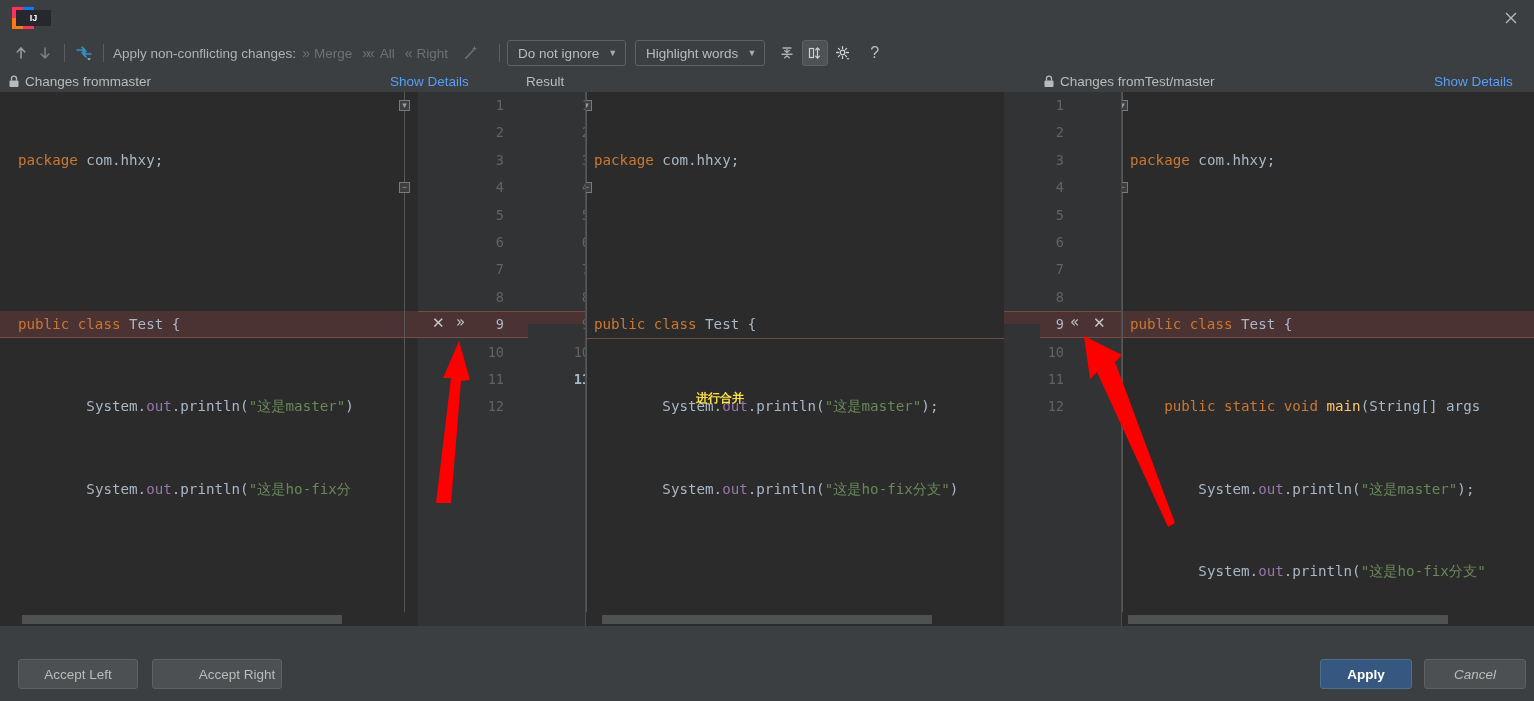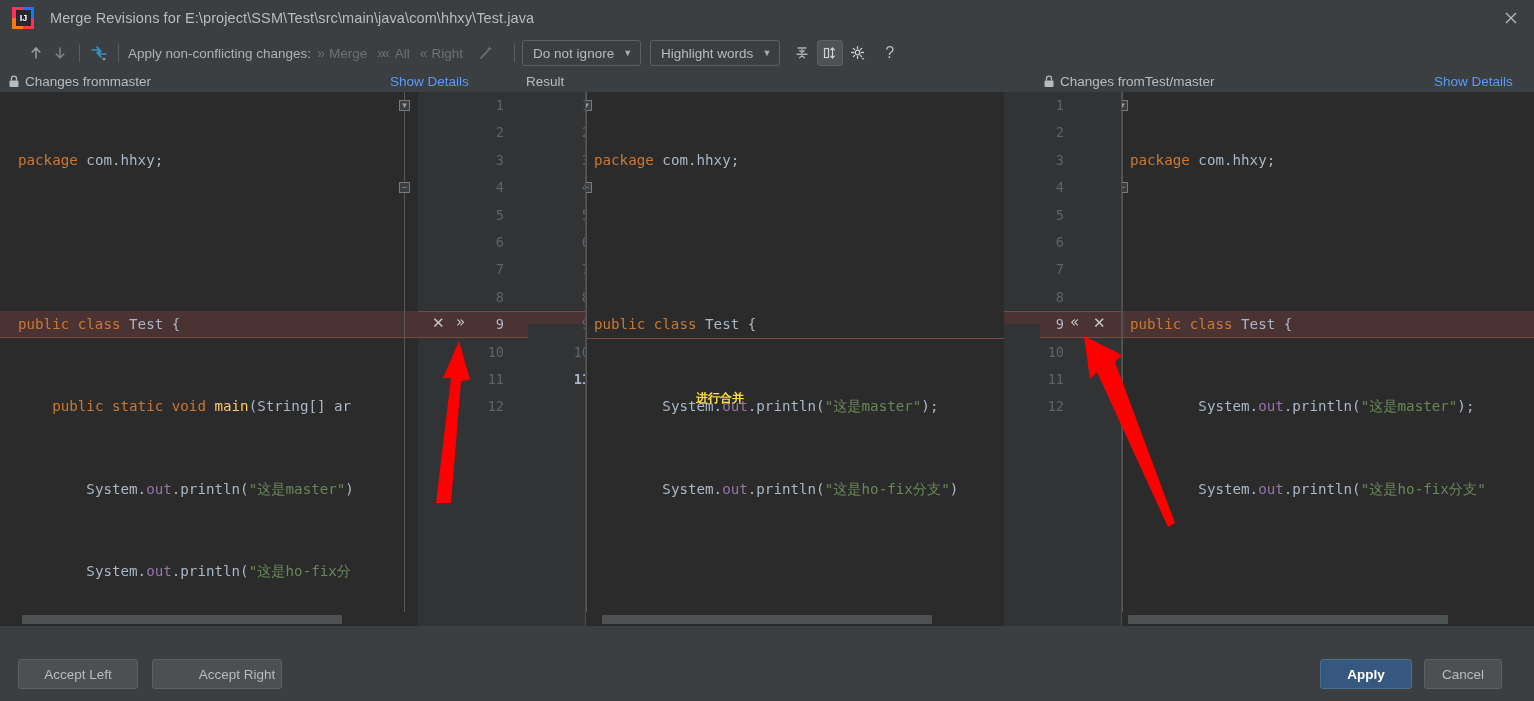--- a/index.html
+++ b/index.html
@@ -16,37 +16,37 @@
     position: absolute; left: 0; top: 0; width: 1534px; height: 36px;
     background: #3c3f41; display: flex; align-items: center;
   }
   .app-logo { width: 22px; height: 22px; margin-left: 12px; position: relative; flex: none; }
   .app-logo .q1, .app-logo .q2, .app-logo .q3, .app-logo .q4 { position: absolute; width: 11px; height: 11px; }
   .app-logo .q1 { left: 0; top: 0; background: #fe315d; }
   .app-logo .q2 { left: 11px; top: 0; background: #087cfa; }
   .app-logo .q3 { left: 0; top: 11px; background: #f97a12; }
   .app-logo .q4 { left: 11px; top: 11px; background: #fe315d; }
   .app-logo .inner {
-    position: absolute; left: 4px; top: 3px; width: 15px; height: 16px; background: #27282e;
+    position: absolute; left: 4px; top: 3px; width: 35px; height: 16px; background: #27282e;
     color: #fff; font-size: 9px; font-weight: bold; line-height: 16px; text-align: center;
     font-family: "Liberation Sans", sans-serif;
   }
   .title-text {
     margin-left: 16px; color: #bbbbbb; font-size: 14.5px; letter-spacing: 0.1px;
   }
   .win-close {
     position: absolute; right: 0; top: 0; width: 46px; height: 36px;
     display: flex; align-items: center; justify-content: center; cursor: pointer;
   }
   .win-close svg { display: block; }
 
   
   .toolbar {
     position: absolute; left: 0; top: 36px; width: 1534px; height: 34px;
-    display: flex; align-items: center; padding-left: 24px; color: #bbbbbb; font-size: 13.5px;
+    display: flex; align-items: center; padding-left: 9px; color: #bbbbbb; font-size: 13.5px;
   }
   .tb-icon {
     width: 24px; height: 24px; display: flex; align-items: center; justify-content: center;
     cursor: pointer; flex: none;
   }
   .tb-sep { width: 1px; height: 18px; background: #5a5d5f; margin: 0 7px; flex: none; }
   .tb-label { color: #b0b0b0; margin: 0 6px 0 2px; white-space: nowrap; }
   .apply-link {
     color: #6d7174; display: inline-flex; align-items: center; gap: 4px;
     margin-right: 10px; white-space: nowrap; cursor: default;
@@ -169,21 +169,20 @@
 <div class="window">
 
   <div class="titlebar">
     <div class="app-logo">
       <div class="q1"></div>
         <div class="q2"></div>
         <div class="q3"></div>
         <div class="q4"></div>
       <div class="inner">IJ</div>
     </div>
-    <div class="title-text">Merge Revisions for E:\project\SSM\Test\src\main\java\com\hhxy\Test.java</div>
     <div class="win-close">
       <svg width="16" height="16" viewBox="0 0 16 16">
           <path d="M3 3 L13 13 M13 3 L3 13" stroke="#b9bcbd" stroke-width="1.3" fill="none"></path>
         </svg>
     </div>
   </div>
 
   <div class="toolbar">
 
     <div class="tb-icon">
@@ -298,21 +297,20 @@
   </div>
 
   <div class="editors">
 
     <div class="pane pane-left">
       <div class="conflict-row conflict-top-border conflict-bot-border" style="position:absolute;left:0;top:219px;width:418px;height:27.4px;"></div>
       <div class="code pad-left">
         <div class="ln"><span class="kw">package</span> <span class="pun">com.hhxy;</span></div>
         <div class="ln"> </div>
         <div class="ln"><span class="kw">public class</span> <span class="cls">Test</span> <span class="pun">{</span></div>
-        <div class="ln">    <span class="kw">public static void</span> <span class="meth">main</span><span class="pun">(String[] ar</span></div>
         <div class="ln">        <span class="pun">System.</span><span class="fld">out</span><span class="pun">.println(</span><span class="str">"这是master"</span><span class="pun">)</span></div>
         <div class="ln">        <span class="pun">System.</span><span class="fld">out</span><span class="pun">.println(</span><span class="str">"这是ho-fix分</span></div>
         
         
         
         
         
       </div>
 
       <div class="foldbar" style="right:13px; top:0; height:534px;"></div>
@@ -409,20 +407,21 @@
       <span class="cbtn" style="left:89px; top:224px;">✕</span>
     </div>
     <div class="vline" style="left:1121px;"></div>
 
     <div class="pane pane-right">
       <div class="conflict-row conflict-top-border conflict-bot-border" style="position:absolute;left:0;top:219px;width:412px;height:27.4px;"></div>
       <div class="code pad-right">
         <div class="ln"><span class="kw">package</span> <span class="pun">com.hhxy;</span></div>
         <div class="ln"> </div>
         <div class="ln"><span class="kw">public class</span> <span class="cls">Test</span> <span class="pun">{</span></div>
+        <div class="ln">    <span class="kw">public static void</span> <span class="meth">main</span><span class="pun">(String[] args</span></div>
         <div class="ln">        <span class="pun">System.</span><span class="fld">out</span><span class="pun">.println(</span><span class="str">"这是master"</span><span class="pun">);</span></div>
         <div class="ln">        <span class="pun">System.</span><span class="fld">out</span><span class="pun">.println(</span><span class="str">"这是ho-fix分支"</span></div>
         
         
         
         
         
       </div>
       <div class="foldbar" style="left:0; top:0; height:534px;"></div>
       <div class="foldmark" style="left:-5px; top:8px;">
@@ -446,21 +445,21 @@
     <div class="hscroll" style="left:1122px; width:412px;">
       <div class="track"></div>
         <div class="thumb" style="left:6px; width:320px;"></div>
     </div>
   </div>
 
   <div class="bottombar">
     <div class="btn" style="left:18px; width:120px;">Accept Left</div>
     <div class="btn" style="left:152px; width:130px;padding-left:40px;">Accept Right</div>
     <div class="btn primary" style="left:1320px; width:92px;">Apply</div>
-    <div class="btn" style="left:1424px; width:78px;">Cancel</div>
+    <div class="btn" style="left:1424px; width:102px;font-style:italic;">Cancel</div>
   </div>
 
   <svg class="annot" viewBox="0 0 1534 701">
     <g>
       <path d="M436 503 L451 378 L443 378 L459 341 L470 380 L461 381 L451 503 Z" fill="#ff0000"></path>
     </g>
     <g>
       <path d="M1168 527 L1097 372 L1090 379 L1084 336 L1122 355 L1115 362 L1175 523 Z" fill="#ff0000"></path>
     </g>
   </svg>

